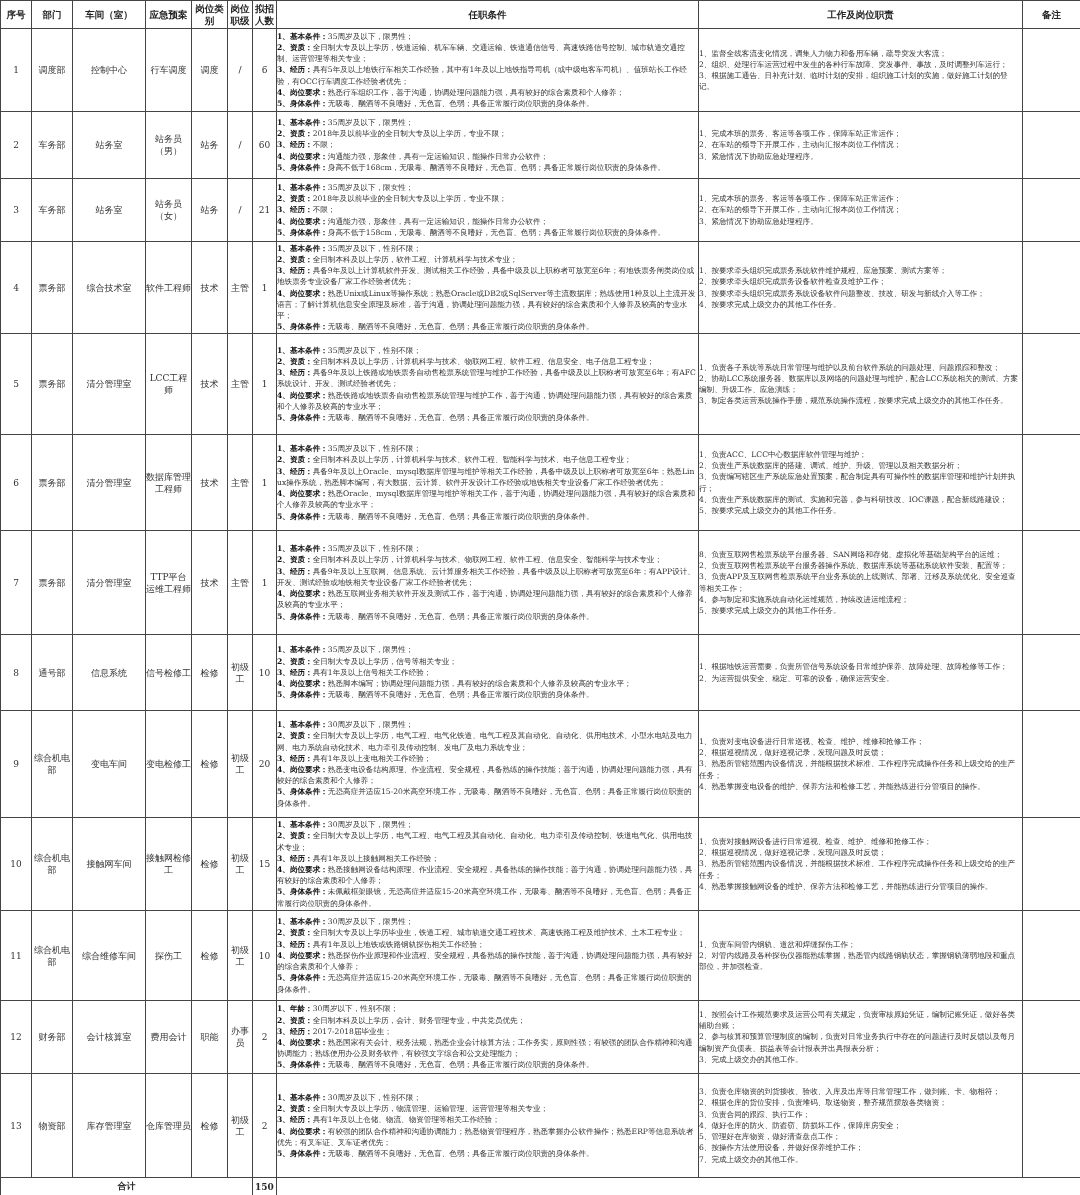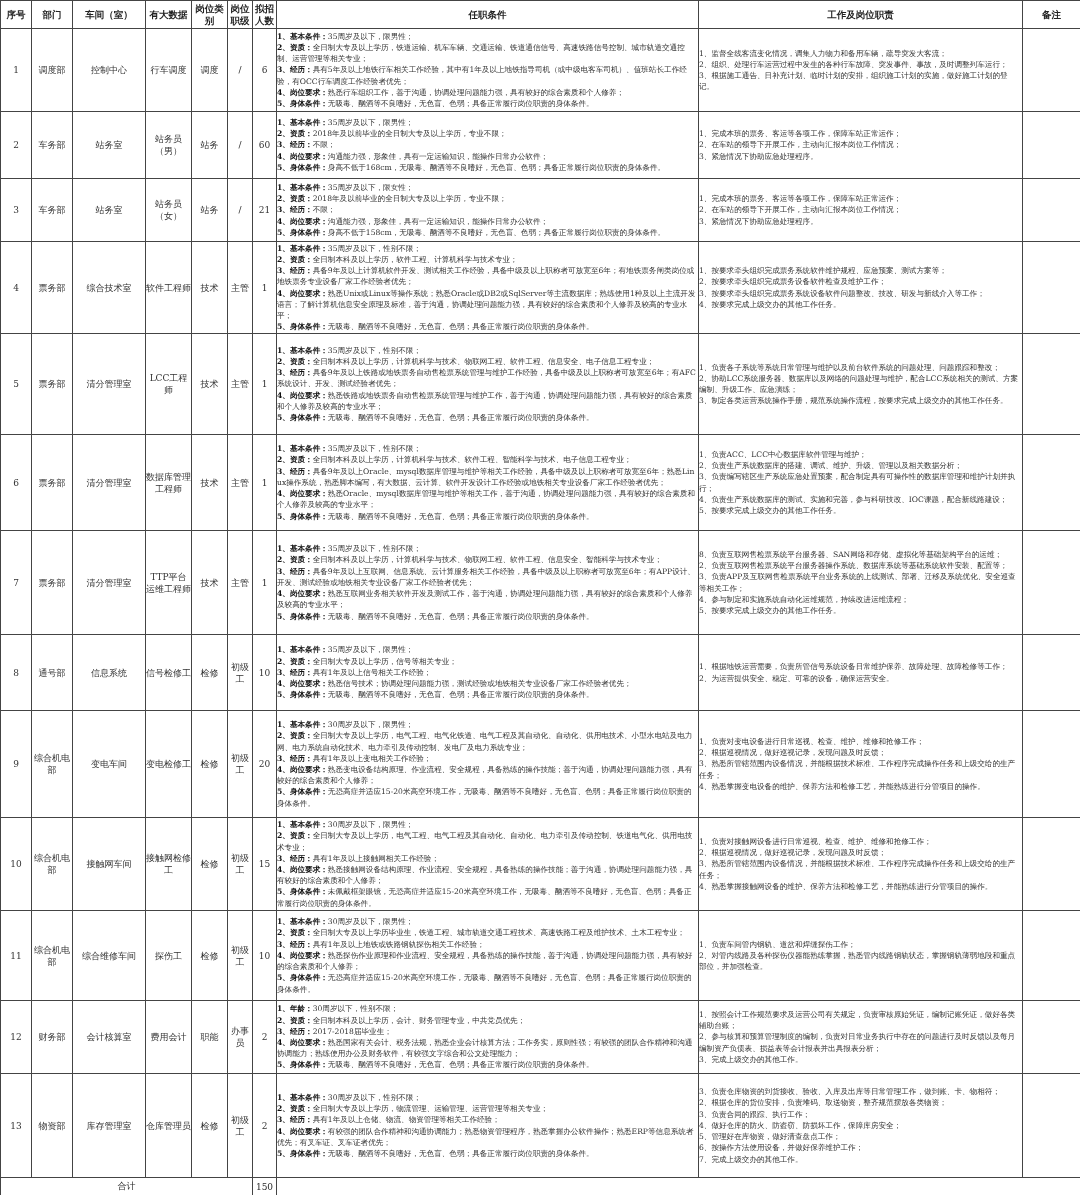--- a/index.html
+++ b/index.html
@@ -4,21 +4,21 @@
 <style>
   html, body { margin: 0; padding: 0; background: #ffffff; }
   body { width: 1080px; height: 1195px; overflow: hidden; font-family: "DejaVu Serif", "Liberation Serif", serif; color: #2a2a2a; }
   table.recruit { border-collapse: collapse; table-layout: fixed; width: 1080px; }
   table.recruit td, table.recruit th { border: 1.5px solid #444; padding: 0; vertical-align: middle; overflow: hidden; }
   table.recruit th { font-weight: bold; font-size: 9.5px; text-align: center; line-height: 12px; color: #222; }
   td.c { text-align: center; font-size: 9px; line-height: 12px; color: #333; }
   td.req, td.duty { font-size: 7.6px; line-height: 11.2px; padding: 1px 2px; color: #333; margin-top: 32px; }
   td.req div, td.duty div { white-space: normal; word-break: break-all; }
   td.req b { font-weight: bold; color: #111; }
-  tr.total td { font-size: 9px; font-weight: normal; text-align: center; }
+  tr.total td { font-size: 9px; font-weight: bold; text-align: center; }
 </style>
 </head>
 <body>
 
 <table class="recruit">
   <colgroup>
     <col style="width:31px">
       <col style="width:41px">
       <col style="width:73px">
       <col style="width:46px">
@@ -27,21 +27,21 @@
       <col style="width:24px">
       <col style="width:422px">
     <col style="width:324px">
       <col style="width:58px">
   </colgroup>
   <thead>
     <tr style="height:28px">
       <th>序号</th>
       <th>部门</th>
       <th>车间（室）</th>
-      <th>有大数据</th>
+      <th>应急预案</th>
       <th>岗位类别</th>
       <th>岗位职级</th>
       <th>拟招人数</th>
       <th>任职条件</th>
       <th>工作及岗位职责</th>
       <th>备注</th>
     </tr>
   </thead>
   <tbody id="tbody">
   <tr style="height: 83px;">
@@ -208,21 +208,21 @@
         <td class="c">通号部</td>
         <td class="c">信息系统</td>
         <td class="c">信号检修工</td>
         <td class="c">检修</td>
         <td class="c">初级工</td>
         <td class="c">10</td>
         <td class="req">
           <div><b>1、基本条件：</b><span>35周岁及以下，限男性；</span></div>
           <div><b>2、资质：</b><span>全日制大专及以上学历，信号等相关专业；</span></div>
           <div><b>3、经历：</b><span>具有1年及以上信号相关工作经验；</span></div>
-          <div><b>4、岗位要求：</b><span>熟悉信号技术；协调处理问题能力强，测试经验或地铁相关专业设备厂家工作经验者优先；</span></div>
+          <div><b>4、岗位要求：</b><span>熟悉脚本编写；协调处理问题能力强，具有较好的综合素质和个人修养及较高的专业水平；</span></div>
           <div><b>5、身体条件：</b><span>无吸毒、酗酒等不良嗜好，无色盲、色弱；具备正常履行岗位职责的身体条件。</span></div>
         </td>
         <td class="duty">
           <div>1、根据地铁运营需要，负责所管信号系统设备日常维护保养、故障处理、故障检修等工作；</div>
           <div>2、为运营提供安全、稳定、可靠的设备，确保运营安全。</div>
         </td>
         <td class="c"></td>
       </tr>
       <tr style="height: 107px;">
         <td class="c">9</td>

